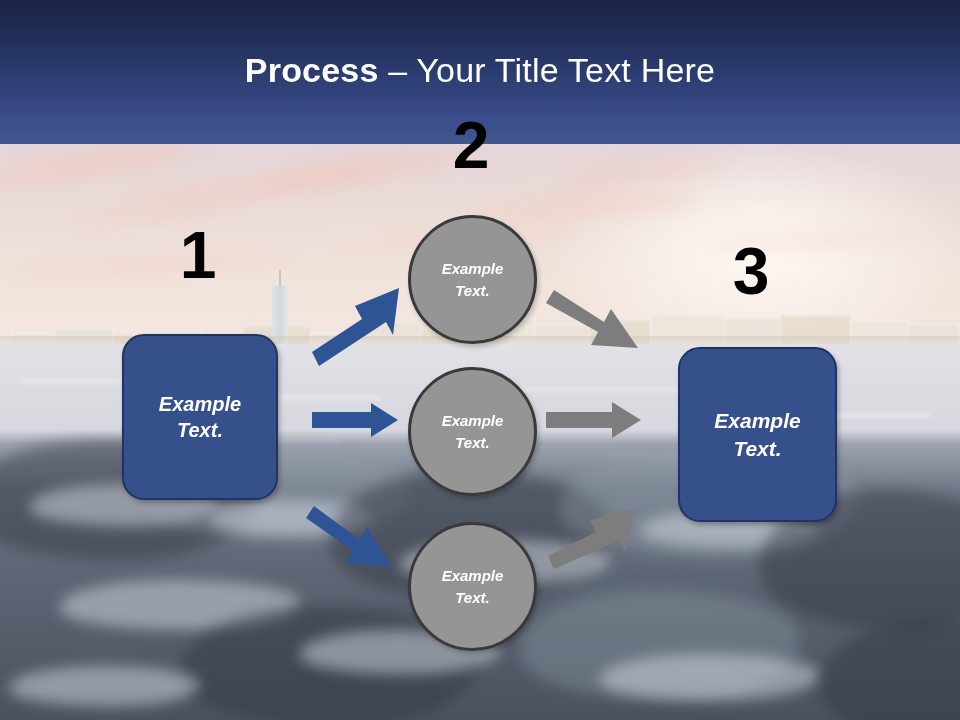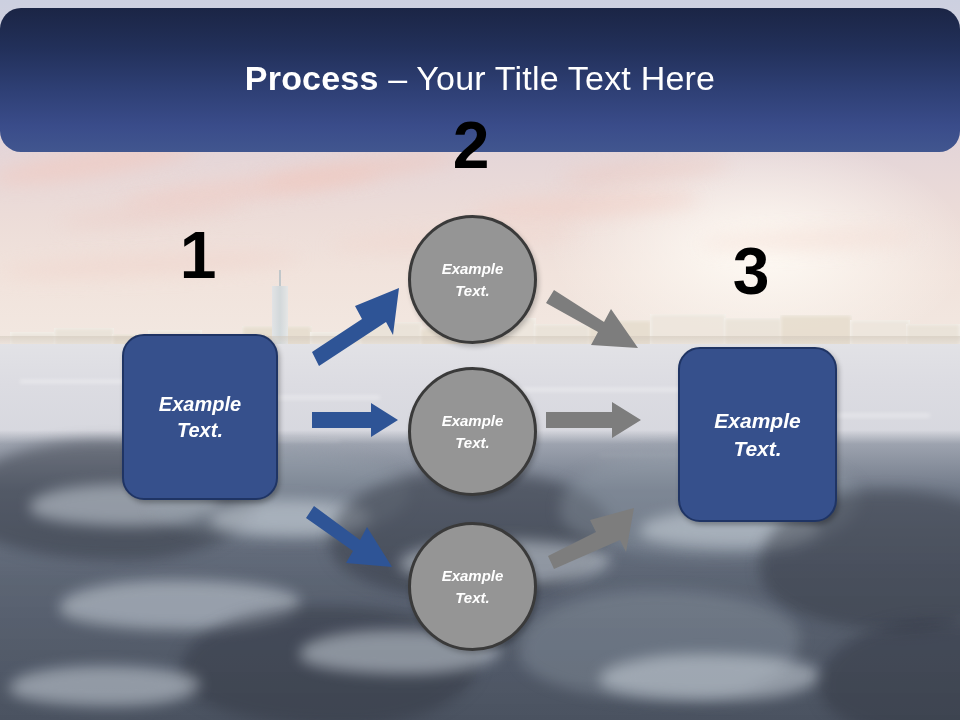--- a/index.html
+++ b/index.html
@@ -133,25 +133,24 @@
     filter: blur(7px);
   }
   .rock-light { background: rgba(214,222,230,0.50); }
   .rock-dark  { background: rgba(46,52,62,0.45); }
   .rock-mid   { background: rgba(150,160,172,0.35); }
 
   
   .title-bar {
     position: absolute;
     left: 0;
-    top: 8px;
+    top: 0;
     width: 960px;
     height: 144px;
     background: linear-gradient(to bottom, #1b2545 0%, #22305a 28%, #2e3f74 56%, #3a4c8a 82%, #41568f 100%);
-    border-radius: 21px;
   }
   .title-text {
     position: absolute;
     left: 0;
     top: 50px;
     width: 960px;
     text-align: center;
     color: #ffffff;
     font-size: 34px;
     line-height: 40px;

